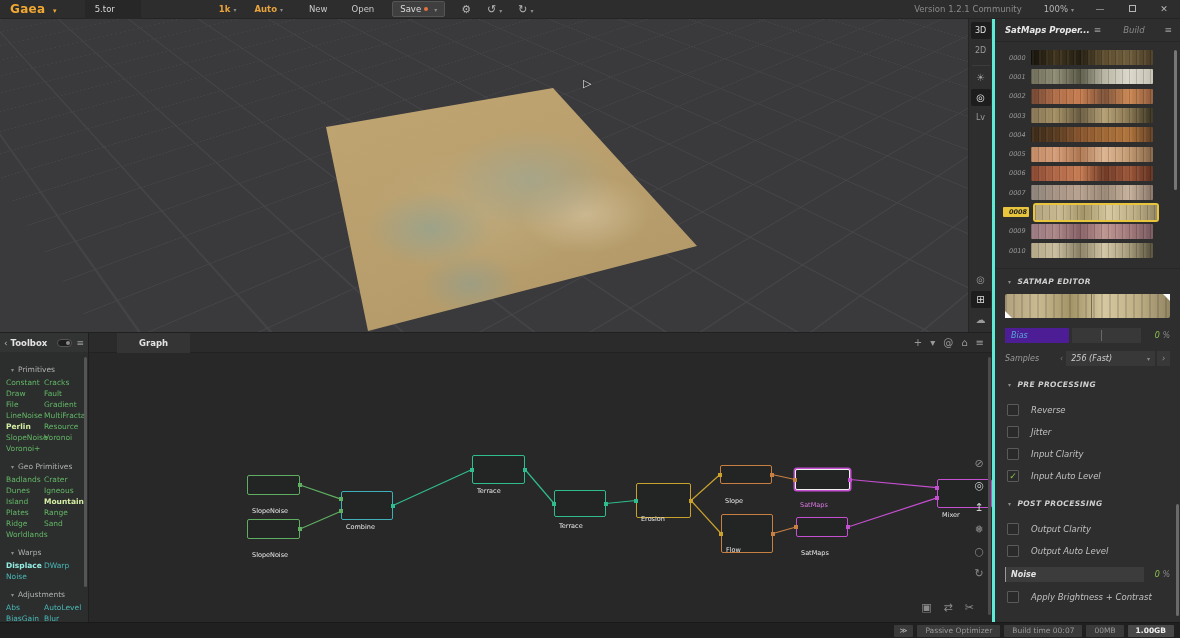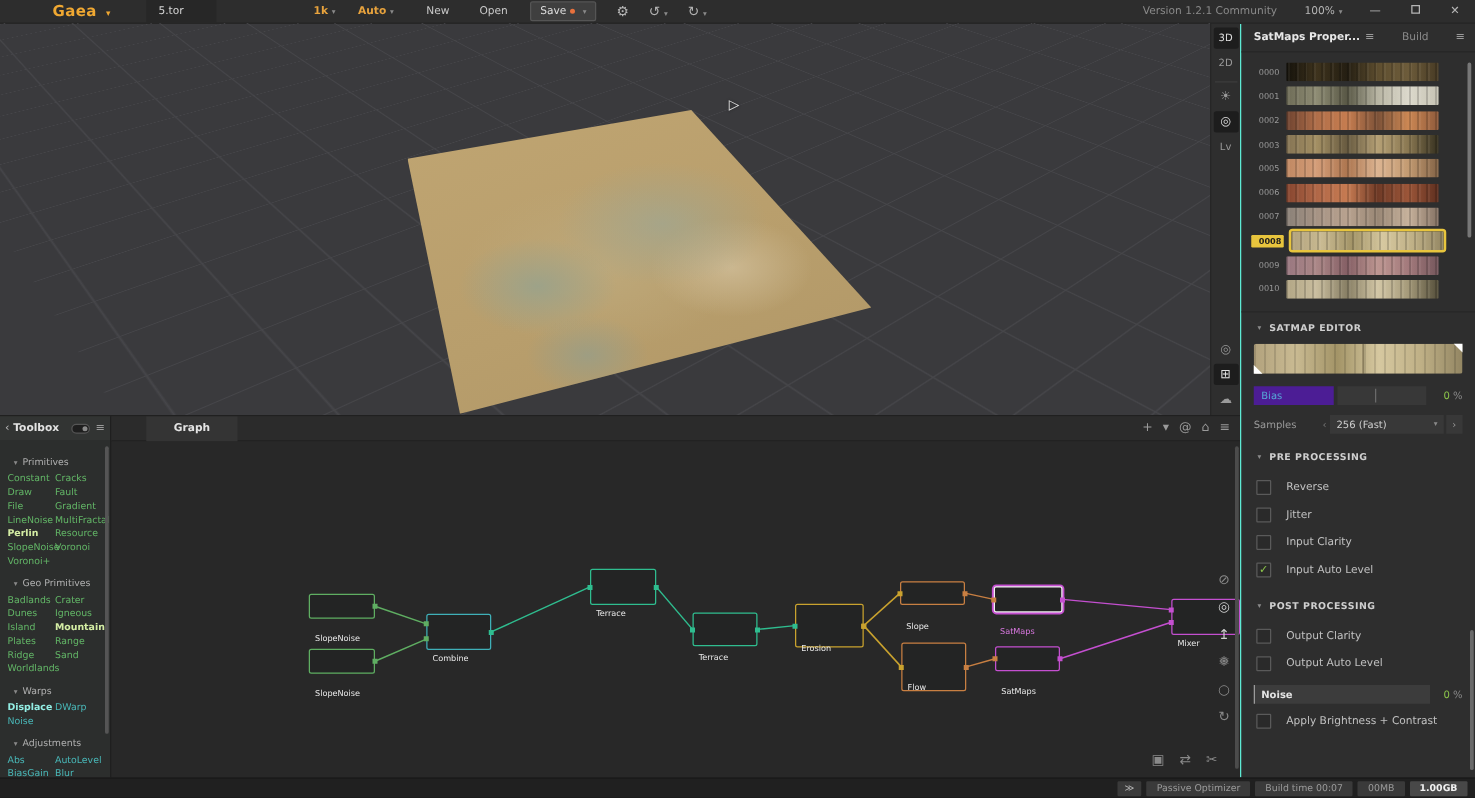--- a/index.html
+++ b/index.html
@@ -1,21 +1,21 @@
 <!DOCTYPE html>
 <html><head>
 <meta charset="utf-8">
 <style>
   * { margin:0; padding:0; box-sizing:border-box; }
   html,body { background:#111; }
   body { font-family:"DejaVu Sans","Liberation Sans",sans-serif; }
   #app { position:relative; width:1180px; height:638px; background:#2d2d2d; overflow:hidden; color:#c9c9c9; }
 
   
-  #topbar { position:absolute; left:0; top:0; width:1180px; height:19px; background:#2d2d2d; display:flex; align-items:center; font-size:9px; border-bottom:1px solid #242424; z-index:30;padding-left:32px; }
+  #topbar { position:absolute; left:0; top:0; width:1180px; height:19px; background:#2d2d2d; display:flex; align-items:center; font-size:9px; border-bottom:1px solid #242424; z-index:30; }
   .logo { color:#f0a832; font-weight:bold; font-size:12px; margin-left:10px; letter-spacing:.3px; }
   .logo .chev { font-size:7px; color:#f0a832; }
   .doc-tab { margin-left:28px; background:#272727; height:19px; line-height:19px; padding:0 26px 0 10px; color:#d6d6d6; font-size:8.5px; }
   .tb-item { margin-left:18px; color:#c9c9c9; font-size:8.5px; }
   .accent { color:#e8a33d; font-weight:bold; }
   .chev { font-size:6px; color:#8a8a8a; margin-left:3px; }
   .save-btn { margin-left:18px; background:#3f3f3f; border:1px solid #555; border-radius:2px; padding:2px 7px; color:#ddd; font-size:8.5px; display:flex; align-items:center; gap:3px; }
   .save-dot { width:4px; height:4px; border-radius:50%; background:#e8713d; display:inline-block; }
   .icon-btn { margin-left:16px; color:#b5b5b5; font-size:11px; }
   .tb-right { margin-left:auto; display:flex; align-items:center; }
@@ -88,21 +88,21 @@
   .gnode { position:absolute; background:#232424; border:1px solid; border-radius:2px; z-index:2; }
   .gnode .ntitle { font-size:6.5px; font-weight:normal; color:#e8e8e8; padding:2px 0 0 4px; white-space:nowrap;margin-top:29px; }
   .gnode.selected { border-color:#f0f0f0; }
   .gport { position:absolute; width:4px; height:4px; z-index:3; }
   #graph-side-icons { position:absolute; right:8px; top:104px; display:flex; flex-direction:column; gap:9px; align-items:center; color:#8a8a8a; font-size:11px; z-index:4; }
   #graph-side-icons .bright { color:#cfcfcf; }
   #graph-bl-icons { position:absolute; right:18px; bottom:8px; display:flex; gap:12px; color:#8a8a8a; font-size:11px; z-index:4; }
   #graph-scroll { position:absolute; right:1px; top:4px; width:3px; height:258px; background:#4c4c4c; border-radius:2px; z-index:5; }
 
   
-  #rightpanel { position:relative; width:188px; background:#2e2e2e; border-left:1px solid #5eead4; font-size:8.5px; overflow:hidden; }
+  #rightpanel { position:relative; width:188px; background:#2e2e2e; border-left:3px solid #5eead4; font-size:8.5px; overflow:hidden;font-style:italic; }
   #rp-tabs { height:23px; display:flex; align-items:center; border-bottom:1px solid #262626; }
   .rp-tab { font-size:8.5px; }
   .rp-tab.active { color:#e8e8e8; font-weight:bold; margin-left:10px; }
   .rp-tab.inactive { color:#8a8a8a; margin-left:22px; }
   #swatch-list { padding:6px 0 4px 0; position:relative; }
   .sw-row { display:flex; align-items:center; height:19.3px; }
   .sw-label { width:30px; text-align:left; padding-left:14px; font-size:6.5px; color:#9a9a9a; }
   .sw-label.sel { background:#e8c53d; color:#1d1d1d; font-weight:bold; padding:1px 0 1px 6px; width:26px; margin-left:8px; border-radius:1px; }
   .sw-strip { height:15px; width:122px; margin-left:6px; border-radius:1px;
     background-image:repeating-linear-gradient(90deg, rgba(0,0,0,.16) 0 1.5px, rgba(255,255,255,.05) 1.5px 3px, transparent 3px 7px), var(--grad); }
@@ -372,20 +372,24 @@
           </div>
           <div class="sw-row">
             <span class="sw-label">0002</span>
             <span class="sw-strip" style="--grad: linear-gradient(90deg,#6e4330 0%,#b06e49 20%,#c67d50 40%,#7d5238 60%,#cc8854 80%,#8f5a3b 100%);"></span>
           </div>
           <div class="sw-row">
             <span class="sw-label">0003</span>
             <span class="sw-strip" style="--grad: linear-gradient(90deg,#857454 0%,#a38f63 20%,#675a40 40%,#b5a075 60%,#8a7852 80%,#35301f 100%);"></span>
           </div>
           <div class="sw-row">
+            <span class="sw-label">0004</span>
+            <span class="sw-strip" style="--grad: linear-gradient(90deg,#3a2917 0%,#573b20 20%,#87542d 40%,#a06835 60%,#b0743c 80%,#5e3d22 100%);"></span>
+          </div>
+          <div class="sw-row">
             <span class="sw-label">0005</span>
             <span class="sw-strip" style="--grad: linear-gradient(90deg,#c08862 0%,#d49d78 20%,#ad7650 40%,#dcb491 60%,#c39b72 80%,#836346 100%);"></span>
           </div>
           <div class="sw-row">
             <span class="sw-label">0006</span>
             <span class="sw-strip" style="--grad: linear-gradient(90deg,#86452f 0%,#b06747 20%,#c67b52 40%,#6f3a26 60%,#9c5639 80%,#5e2f1f 100%);"></span>
           </div>
           <div class="sw-row">
             <span class="sw-label">0007</span>
             <span class="sw-strip" style="--grad: linear-gradient(90deg,#8a8178 0%,#a69384 20%,#b8a28f 40%,#998775 60%,#c7b29c 80%,#857264 100%);"></span>

